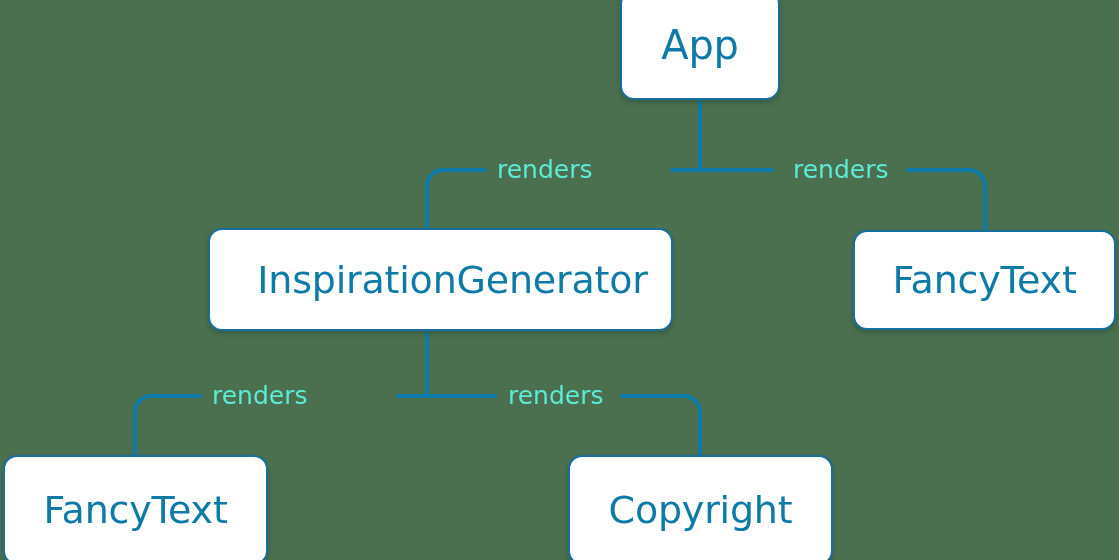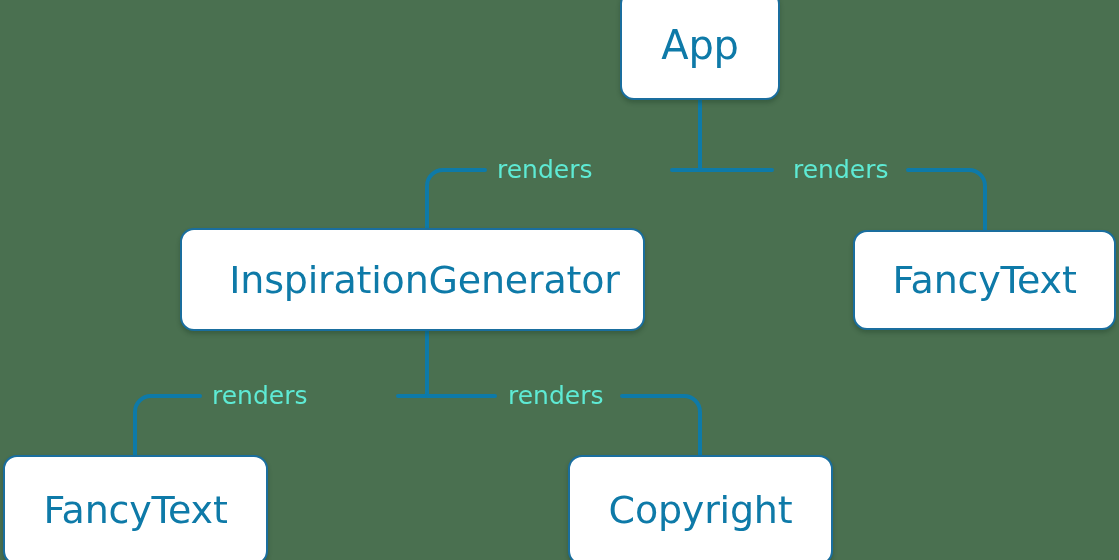--- a/index.html
+++ b/index.html
@@ -39,21 +39,21 @@
   }
   .node-label {
     color: #0e7aa8;
     font-size: 38px;
     line-height: 1;
     letter-spacing: -0.2px;
     white-space: nowrap;
   }
   .node-app       { left: 620px; top: -10px;  width: 160px; height: 110px; }
   .node-app .node-label { font-size: 40px; }
-  .node-inspgen   { left: 180px; top: 228px;  width: 465px; height: 103px; padding-left: 24px; }
+  .node-inspgen   { left: 208px; top: 228px;  width: 465px; height: 103px; padding-left: 24px; }
   .node-fancy-r   { left: 853px; top: 230px;  width: 263px; height: 100px; }
   .node-fancy-b   { left: 3px;   top: 455px;  width: 265px; height: 110px; }
   .node-copyright { left: 568px; top: 455px;  width: 265px; height: 110px; }
 
   .edge-label {
     position: absolute;
     color: #5eead4;
     font-size: 25px;
     line-height: 1;
     white-space: nowrap;

